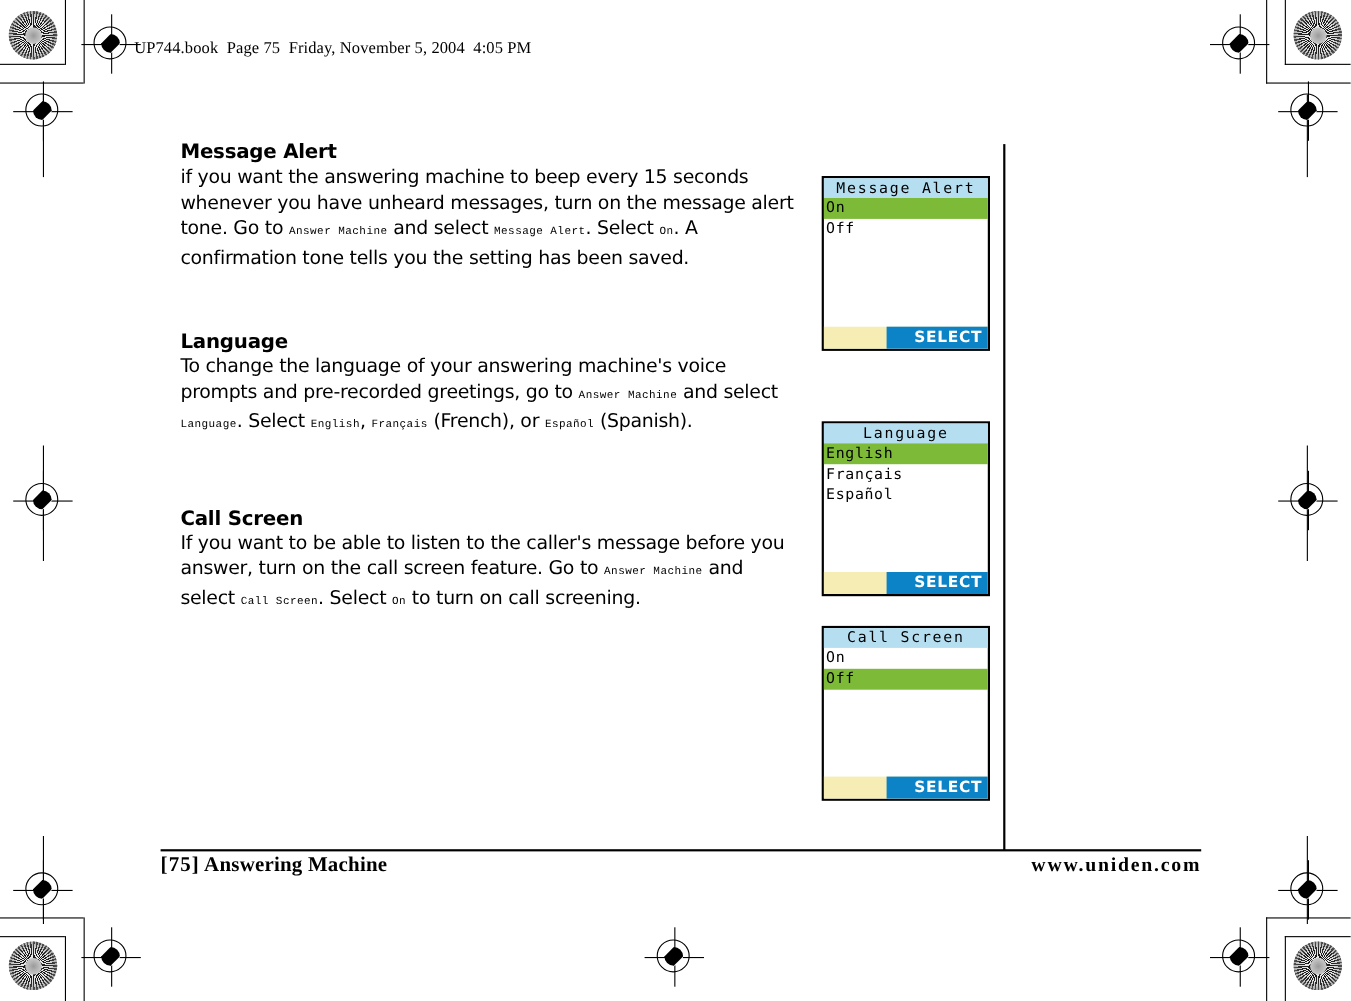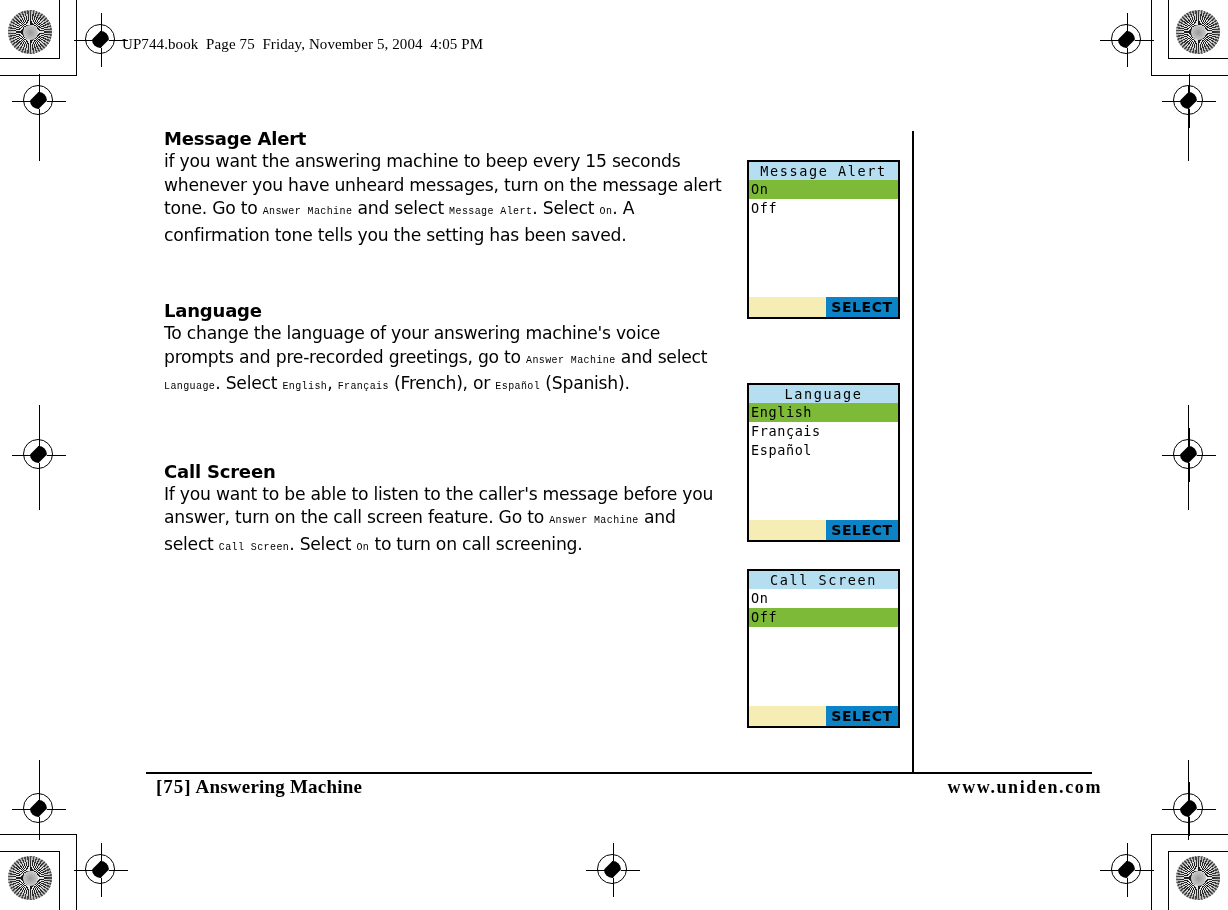--- a/index.html
+++ b/index.html
@@ -151,27 +151,28 @@
 
   .lcd-soft {
     height: 20px;
     display: flex;
     background: #f6edb4;
   }
   .lcd-soft .left { flex: 1 1 auto; }
   .lcd-soft .right {
     width: 72px;
     background: #0b83c6;
-    color: #000000;
+    color: #ffffff;
     font-family: "DejaVu Sans", sans-serif;
     font-weight: bold;
     font-size: 14px;
     line-height: 20px;
     text-align: center;
     letter-spacing: 0.6px;
+    padding-left: 20px;
   }
 
   .lcd-gap-a { height: 64px; }
   .lcd-gap-b { height: 27px; }
 
   
   .side-rule {
     position: absolute;
     left: 912px; top: 131px;
     width: 2px; height: 642px;
@@ -180,21 +181,21 @@
 
   
   .footer-rule {
     position: absolute;
     left: 146px; top: 772px;
     width: 946px; height: 2px;
     background: #000;
   }
   .footer {
     position: absolute;
-    left: 156px; top: 776px;
+    left: 146px; top: 776px;
     width: 946px;
     display: flex;
     justify-content: space-between;
     align-items: baseline;
     font-family: "Liberation Serif", serif;
   }
   .footer .left {
     font-size: 19px;
     font-weight: bold;
     letter-spacing: 0.2px;

